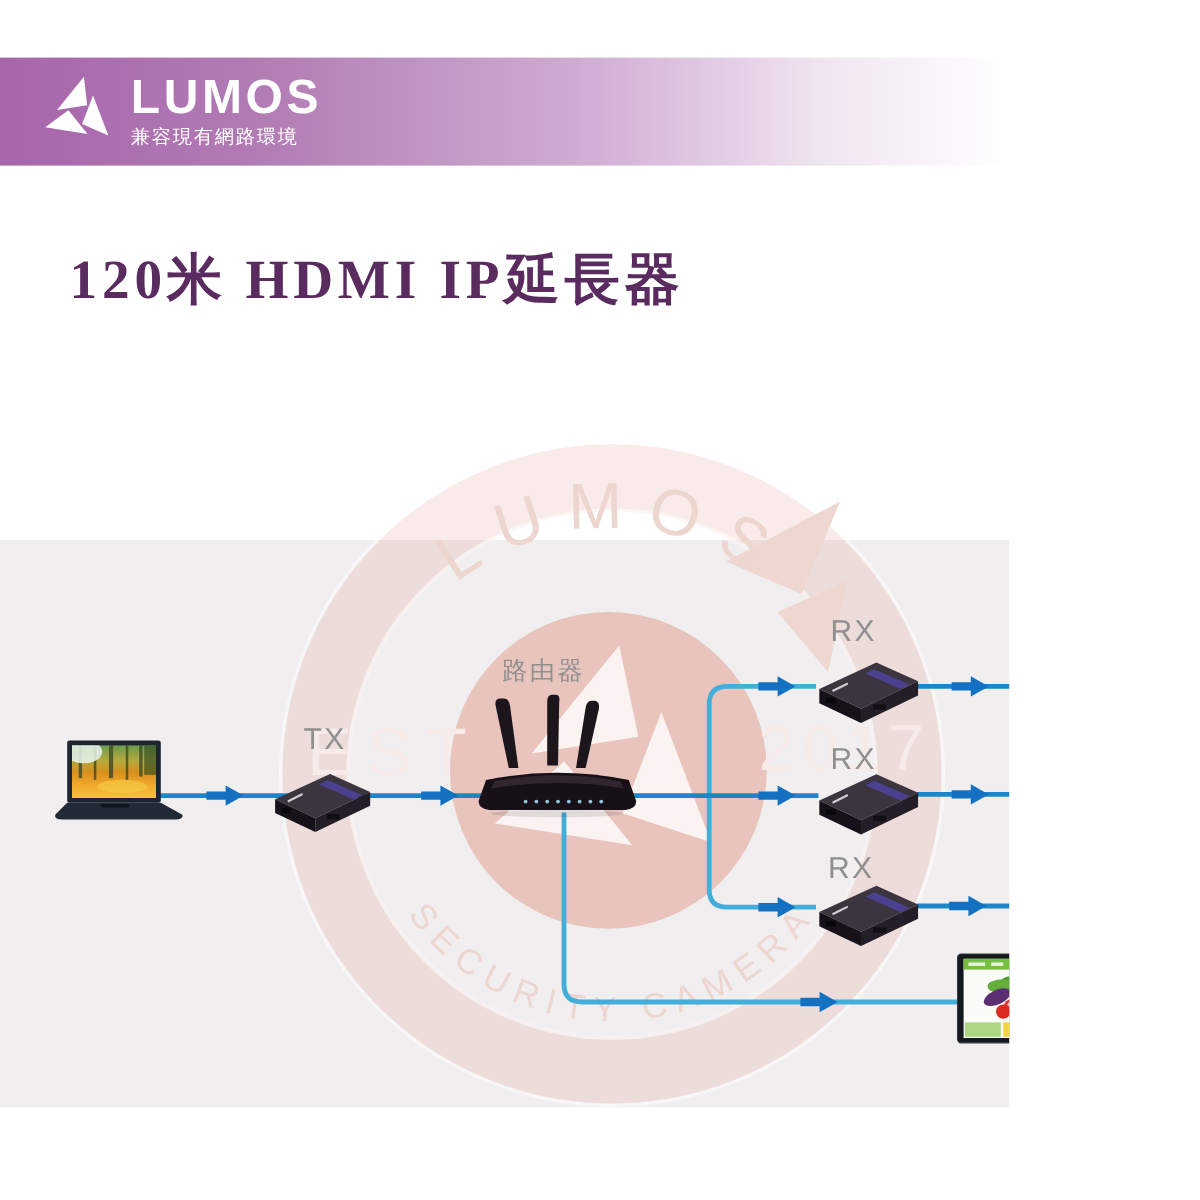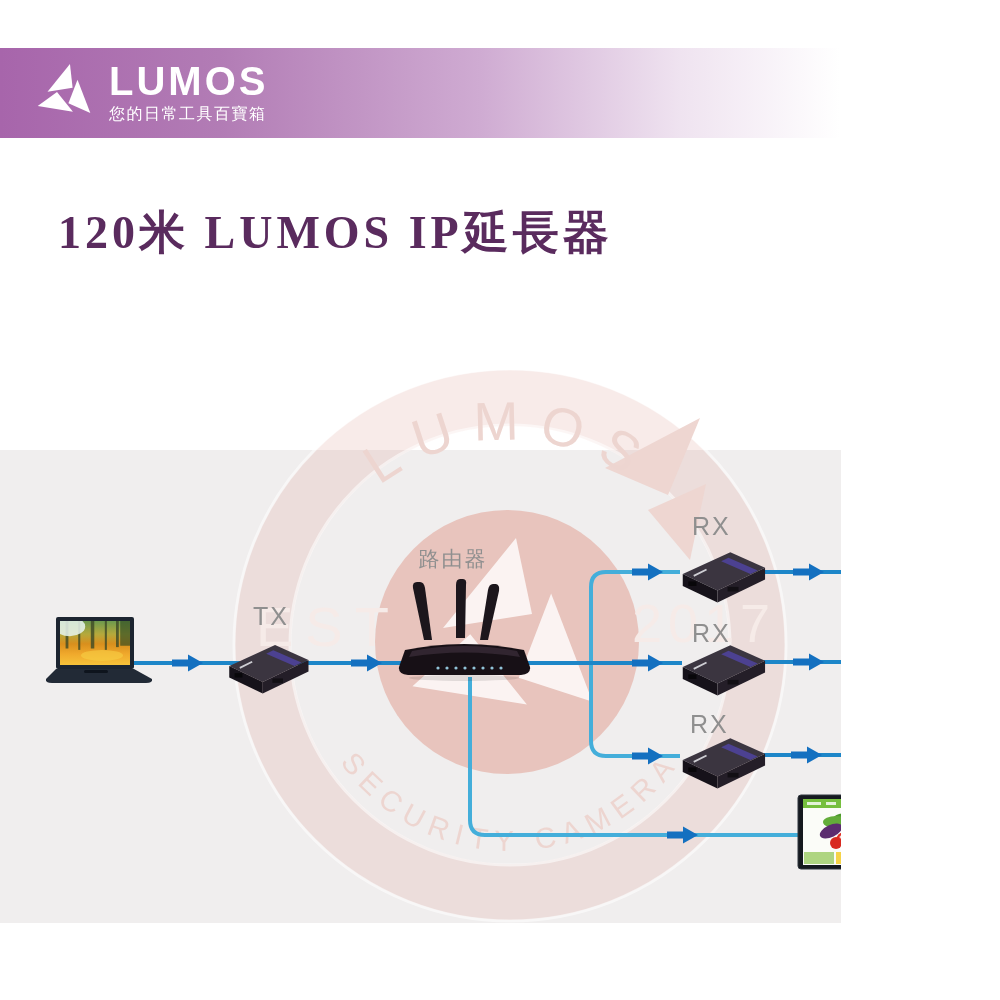--- a/index.html
+++ b/index.html
@@ -60,25 +60,25 @@
   <header class="brand-header">
     <svg class="brand-logo" viewBox="0 0 100 100" aria-hidden="true">
       <g fill="#ffffff">
         <path d="M 56 6 L 22 48 L 60 42 Z"></path>
         <path d="M 56 6 L 22 48 L 60 42 Z" transform="rotate(120 50 52)"></path>
         <path d="M 56 6 L 22 48 L 60 42 Z" transform="rotate(240 50 52)"></path>
       </g>
     </svg>
     <div class="brand-text">
       <div class="brand-name">LUMOS</div>
-      <div class="brand-slogan">您的日常工具百寶箱</div>
+      <div class="brand-slogan">兼容現有網路環境</div>
     </div>
   </header>
 
-  <h1 class="product-title">120米 LUMOS IP延長器</h1>
+  <h1 class="product-title">120米 HDMI IP延長器</h1>
 
   <div class="diagram">
     <svg class="scene" width="1000" height="563" viewBox="0 0 1000 563">
       <defs>
 
         <linearGradient id="forestGrad" x1="0" y1="0" x2="0" y2="1">
           <stop offset="0%" stop-color="#6d9a4e"></stop>
           <stop offset="30%" stop-color="#b5a93c"></stop>
           <stop offset="52%" stop-color="#d98f1d"></stop>
           <stop offset="75%" stop-color="#f0a92c"></stop>

